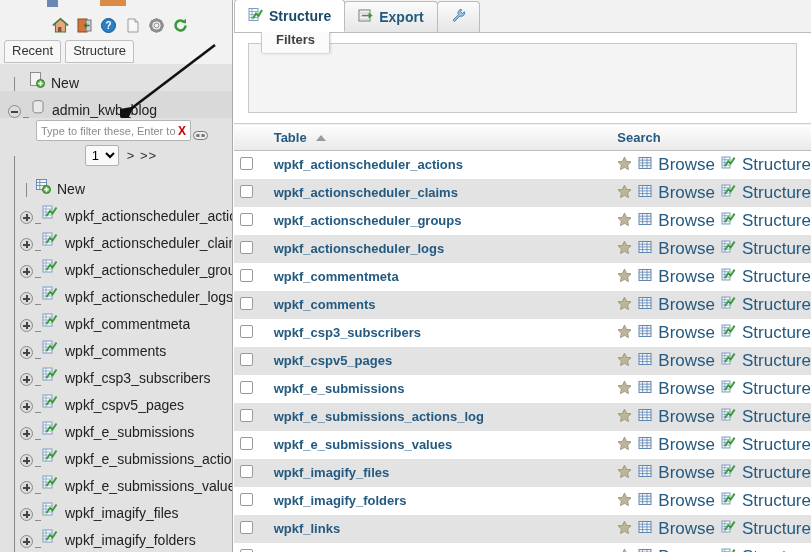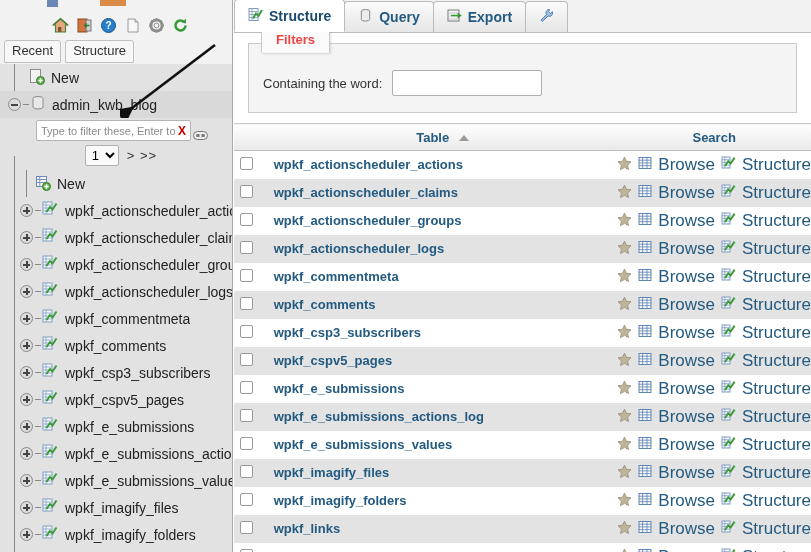--- a/index.html
+++ b/index.html
@@ -58,21 +58,21 @@
     padding-top: 0;
   }
   #link-icon {
     position: absolute; right: 24px; top: 66px;
     width: 15px; height: 11px;
   }
 
   .tree-row {
     position: relative;
     height: 27px;
-    display: flex; align-items: center;
+    display: flex; align-items: flex-end;
     padding-left: 8px;
     font-size: 14px;
     color: #222;
     white-space: nowrap;
     overflow: hidden;
   }
   .tree-row.lvl0 { padding-left: 8px; }
   .tree-row.lvl1 { padding-left: 20px; }
   .tree-row.db { background: #d9d9d9; }
 
@@ -175,21 +175,21 @@
     background: #f4f4f4;
     position: relative;
     height: 70px;
   }
   #filters-legend {
     position: absolute; left: 12px; top: -17px;
     background: #fbfbfb;
     border: 1px solid #c9c9c9;
     border-bottom: 1px solid #f4f4f4;
     padding: 4px 14px 5px 14px;
-    font-size: 13px; font-weight: bold; color: #ef4444;
+    font-size: 13px; font-weight: bold; color: #404040;
     box-shadow: 1px 1px 2px rgba(0,0,0,.12);
   }
   #filters-body {
     display: flex; align-items: center;
     padding: 26px 0 0 14px;
     gap: 10px;
   }
   #filters-body .flabel { font-size: 13px; color: #333; }
   #word-input {
     width: 150px; height: 26px;
@@ -197,21 +197,21 @@
     background: #fff;
     border-radius: 2px;
   }
 
   #tbl { width: 100%; border-collapse: collapse; margin-top: 10px; }
   #tbl th {
     background: linear-gradient(#fefefe, #e9e9e9);
     border-top: 1px solid #ccc;
     border-bottom: 1px solid #bdbdbd;
     font-size: 13px; color: #235a81;
-    text-align: center;
+    text-align: left;
     height: 27px;
     padding: 0 0 0 6px;
     white-space: nowrap;
   }
   #tbl th.cb-col { width: 36px; }
   #tbl th.name-col { width: 364px; }
   #tbl td {
     height: 28px;
     padding: 0 0 0 6px;
     font-size: 13px;
@@ -525,52 +525,39 @@
             <rect x="1" y="1.5" width="9" height="12" fill="#fafafa" stroke="#7d9ec4"></rect>
             <path d="M1 4.5 H10 M1 7.5 H10 M1 10.5 H10 M4 1.5 V13.5" stroke="#7d9ec4" stroke-width="0.8"></path>
             <path d="M5 11.5 L8 6.5 L10.5 9 L14 3" stroke="#3a9a3a" stroke-width="2" fill="none"></path>
           </svg>
         </span>
         <span>Structure</span>
       </div>
       <div class="tab">
         <span>
           <svg width="15" height="15" viewBox="0 0 15 15">
-            <ellipse cx="7.5" cy="3.2" rx="4.2" ry="1.7" fill="#ededed" stroke="#8a8a8a"></ellipse>
-            <path d="M3.3 3.2 V11.4 a4.2 1.7 0 0 0 8.4 0 V3.2" fill="#ededed" stroke="#8a8a8a"></path>
-          </svg>
-        </span>
-        <span>Query</span>
-      </div>
-      <div class="tab">
-        <span>
-          <svg width="15" height="15" viewBox="0 0 15 15">
             <rect x="1" y="2" width="11" height="11" fill="#f6f6f6" stroke="#7a7a7a"></rect>
             <path d="M1 5 H12 M1 8 H12 M1 11 H12" stroke="#bdbdbd" stroke-width="0.8"></path>
             <path d="M4 7.5 H13 M10.6 5.4 L13.4 7.5 L10.6 9.6" stroke="#3a9a3a" stroke-width="1.6" fill="none"></path>
           </svg>
         </span>
         <span>Export</span>
       </div>
       <div class="tab">
         <span>
           <svg width="15" height="15" viewBox="0 0 15 15">
             <path d="M10.5 1.5 a3.3 3.3 0 0 0 -3 5.1 L2 12.1 l1.4 1.4 L9 8 a3.3 3.3 0 0 0 4.4 -4.3 L11.4 5.6 L9.6 3.8 Z" fill="#9fc2e6" stroke="#4f7fae"></path>
           </svg>
         </span>
 
       </div>
     </div>
 
     <div id="filters-fieldset">
       <div id="filters-legend">Filters</div>
-      <div id="filters-body">
-        <span class="flabel">Containing the word:</span>
-        <input id="word-input" type="text" placeholder="" style="">
-      </div>
     </div>
 
     <table id="tbl">
       <thead>
         <tr>
           <th class="cb-col"></th>
           <th class="name-col">
             <span>Table</span>
             <span class="sort-tri"></span>
           </th>

